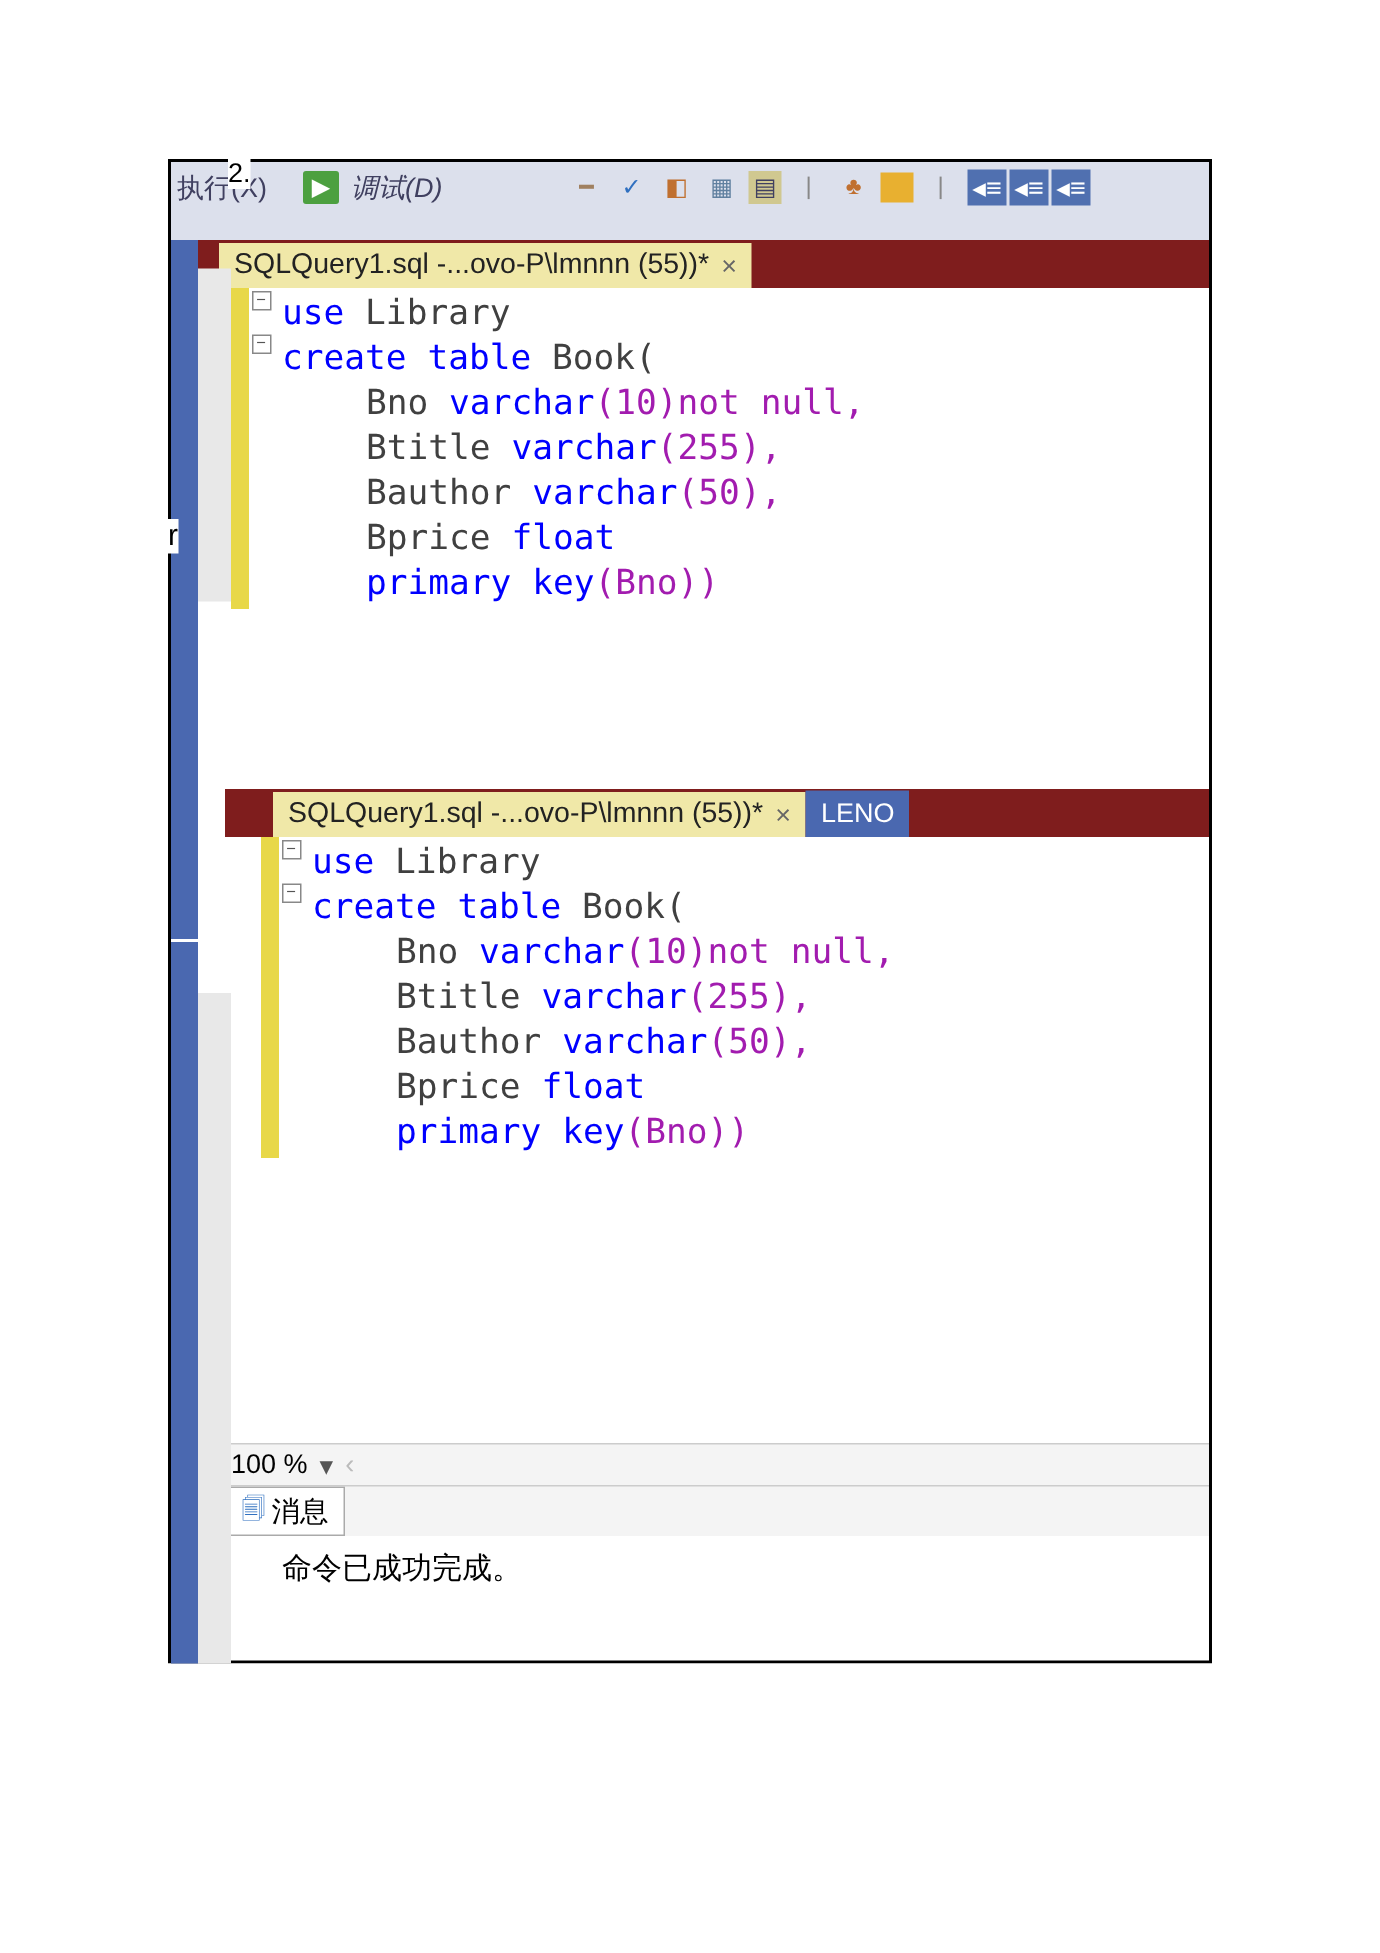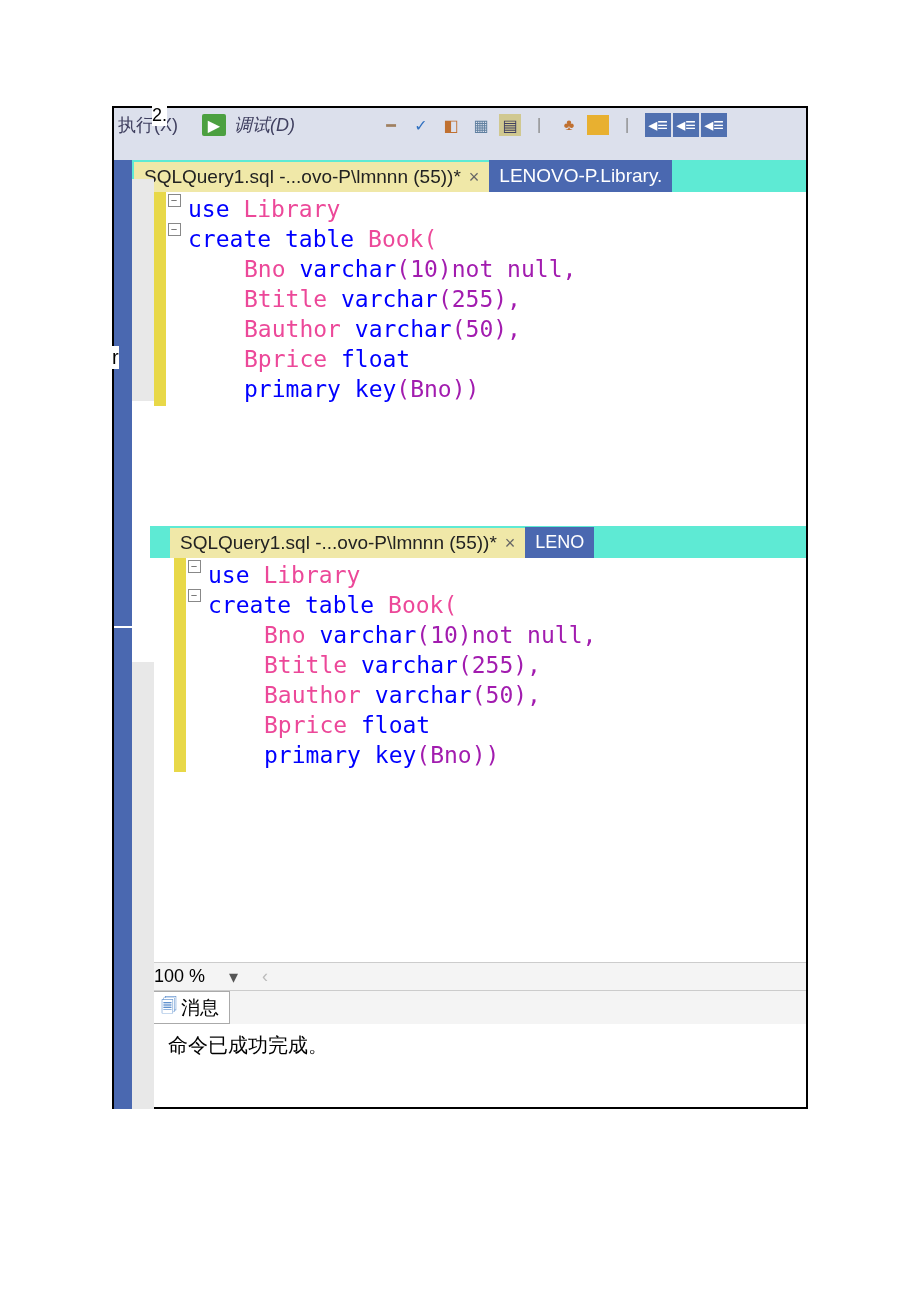--- a/index.html
+++ b/index.html
@@ -14,48 +14,48 @@
     .tb-blue { color: #3070c0; }
     .tb-yellow { background: #e8b030; width: 22px; height: 20px; }
     .tb-navbtns { display: flex; gap: 2px; }
     .tb-nav { background: #5070b0; color: #fff; width: 26px; height: 24px; display: inline-flex; align-items: center; justify-content: center; }
     
     .blue-strip { background: #dce0ec; height: 18px; }
     .left-bluebar { position: absolute; left: 0; width: 18px; background: #4a68b0; }
     .left-bluebar.bar1 { top: 52px; height: 466px; }
     .left-bluebar.bar2 { top: 520px; height: 530px; }
     
-    .tab-bar { background: #5eead4; display: flex; height: 32px; align-items: flex-end; padding-left: 20px; }
+    .tab-bar { background: #7f1d1d; display: flex; height: 32px; align-items: flex-end; padding-left: 32px; }
     .tab-active { background: #f0e8a8; padding: 4px 10px; font-size: 19px; color: #222; display: flex; align-items: center; }
     .tab-close { margin-left: 8px; color: #666; font-size: 18px; }
     .tab-inactive { background: #4a68b0; padding: 5px 10px; font-size: 19px; color: #fff; }
     .tab-inactive.small { font-size: 18px; }
     
     .code-area { display: flex; background: #fff; }
     .yellow-bar { width: 12px; background: #e8d848; margin-left: 26px; }
     .fold-gutter { width: 16px; background: #fff; display: flex; flex-direction: column; align-items: center; padding-top: 2px; }
     .fold-box { width: 13px; height: 13px; border: 1px solid #888; display: flex; align-items: center; justify-content: center; font-size: 11px; line-height: 1; color: #555; margin-bottom: 16px; }
     .code-text { padding: 2px 6px; font-family: "Consolas", monospace; font-size: 23px; line-height: 30px; }
     .kw-blue { color: #0000ff; }
-    .kw-black { color: #ec4899; }
+    .kw-black { color: #404040; }
     .kw-gray { color: #a21caf; }
     
     .r-char { position: absolute; left: -2px; top: 238px; font-size: 20px; color: #000; background: #fff; }
     
     .blank-space { height: 120px; background: #fff; }
     .blank-space2 { height: 190px; background: #fff; }
     
     .second-tab { margin-left: 36px; }
     
-    .zoom-bar { display: flex; align-items: center; background: #f4f4f4; border-top: 1px solid #ccc; height: 28px; padding-left: 40px; font-size: 18px; gap: 24px; }
+    .zoom-bar { display: flex; align-items: center; background: #f4f4f4; border-top: 1px solid #ccc; height: 28px; padding-left: 40px; font-size: 18px; gap: 8px; }
     .zoom-arrow { color: #555; }
     .msg-tab-row { display: flex; background: #f4f4f4; border-top: 1px solid #ccc; padding-left: 36px; }
     .msg-tab { border: 1px solid #aaa; padding: 2px 10px; background: #fff; font-size: 19px; display: flex; align-items: center; gap: 4px; }
     .msg-icon { color: #3070c0; font-size: 16px; }
-    .msg-content { padding: 8px 54px; font-size: 20px; background: #fff; }
+    .msg-content { padding: 8px 54px; font-size: 20px; background: #fff; margin-left: 20px; }
     
     .watermark { position: absolute; top: 584px; left: 126px; font-size: 50px; color: rgba(0,0,0,0.12); font-family: Arial; font-weight: 400; pointer-events: none; letter-spacing: 2px; }
     
     .gray-leftcol { position: absolute; left: 18px; width: 22px; background: #e8e8e8; }
     .gc1 { top: 71px; height: 222px; }
     .gc2 { top: 554px; height: 554px; }
     
     .bottom-pad { height: 40px; }
   </style>
 </head>
@@ -87,23 +87,20 @@
   </div>
 
   <div class="blue-strip"></div>
   <div class="left-bluebar bar1"></div>
   <div class="gray-leftcol gc1"></div>
 
   <div class="tab-bar">
     <div class="tab-active">
       <span>SQLQuery1.sql -...ovo-P\lmnnn (55))*</span>
       <span class="tab-close">×</span>
-    </div>
-    <div class="tab-inactive">
-      <span>LENOVO-P.Library.</span>
     </div>
   </div>
 
   <span class="r-char">r</span>
 
   <div class="code-area" style="padding-left:14px;">
     <div class="yellow-bar" style="height:214px;"></div>
     <div class="fold-gutter">
       <div class="fold-box">−</div>
       <div class="fold-box" style="margin-bottom:0;">−</div>

